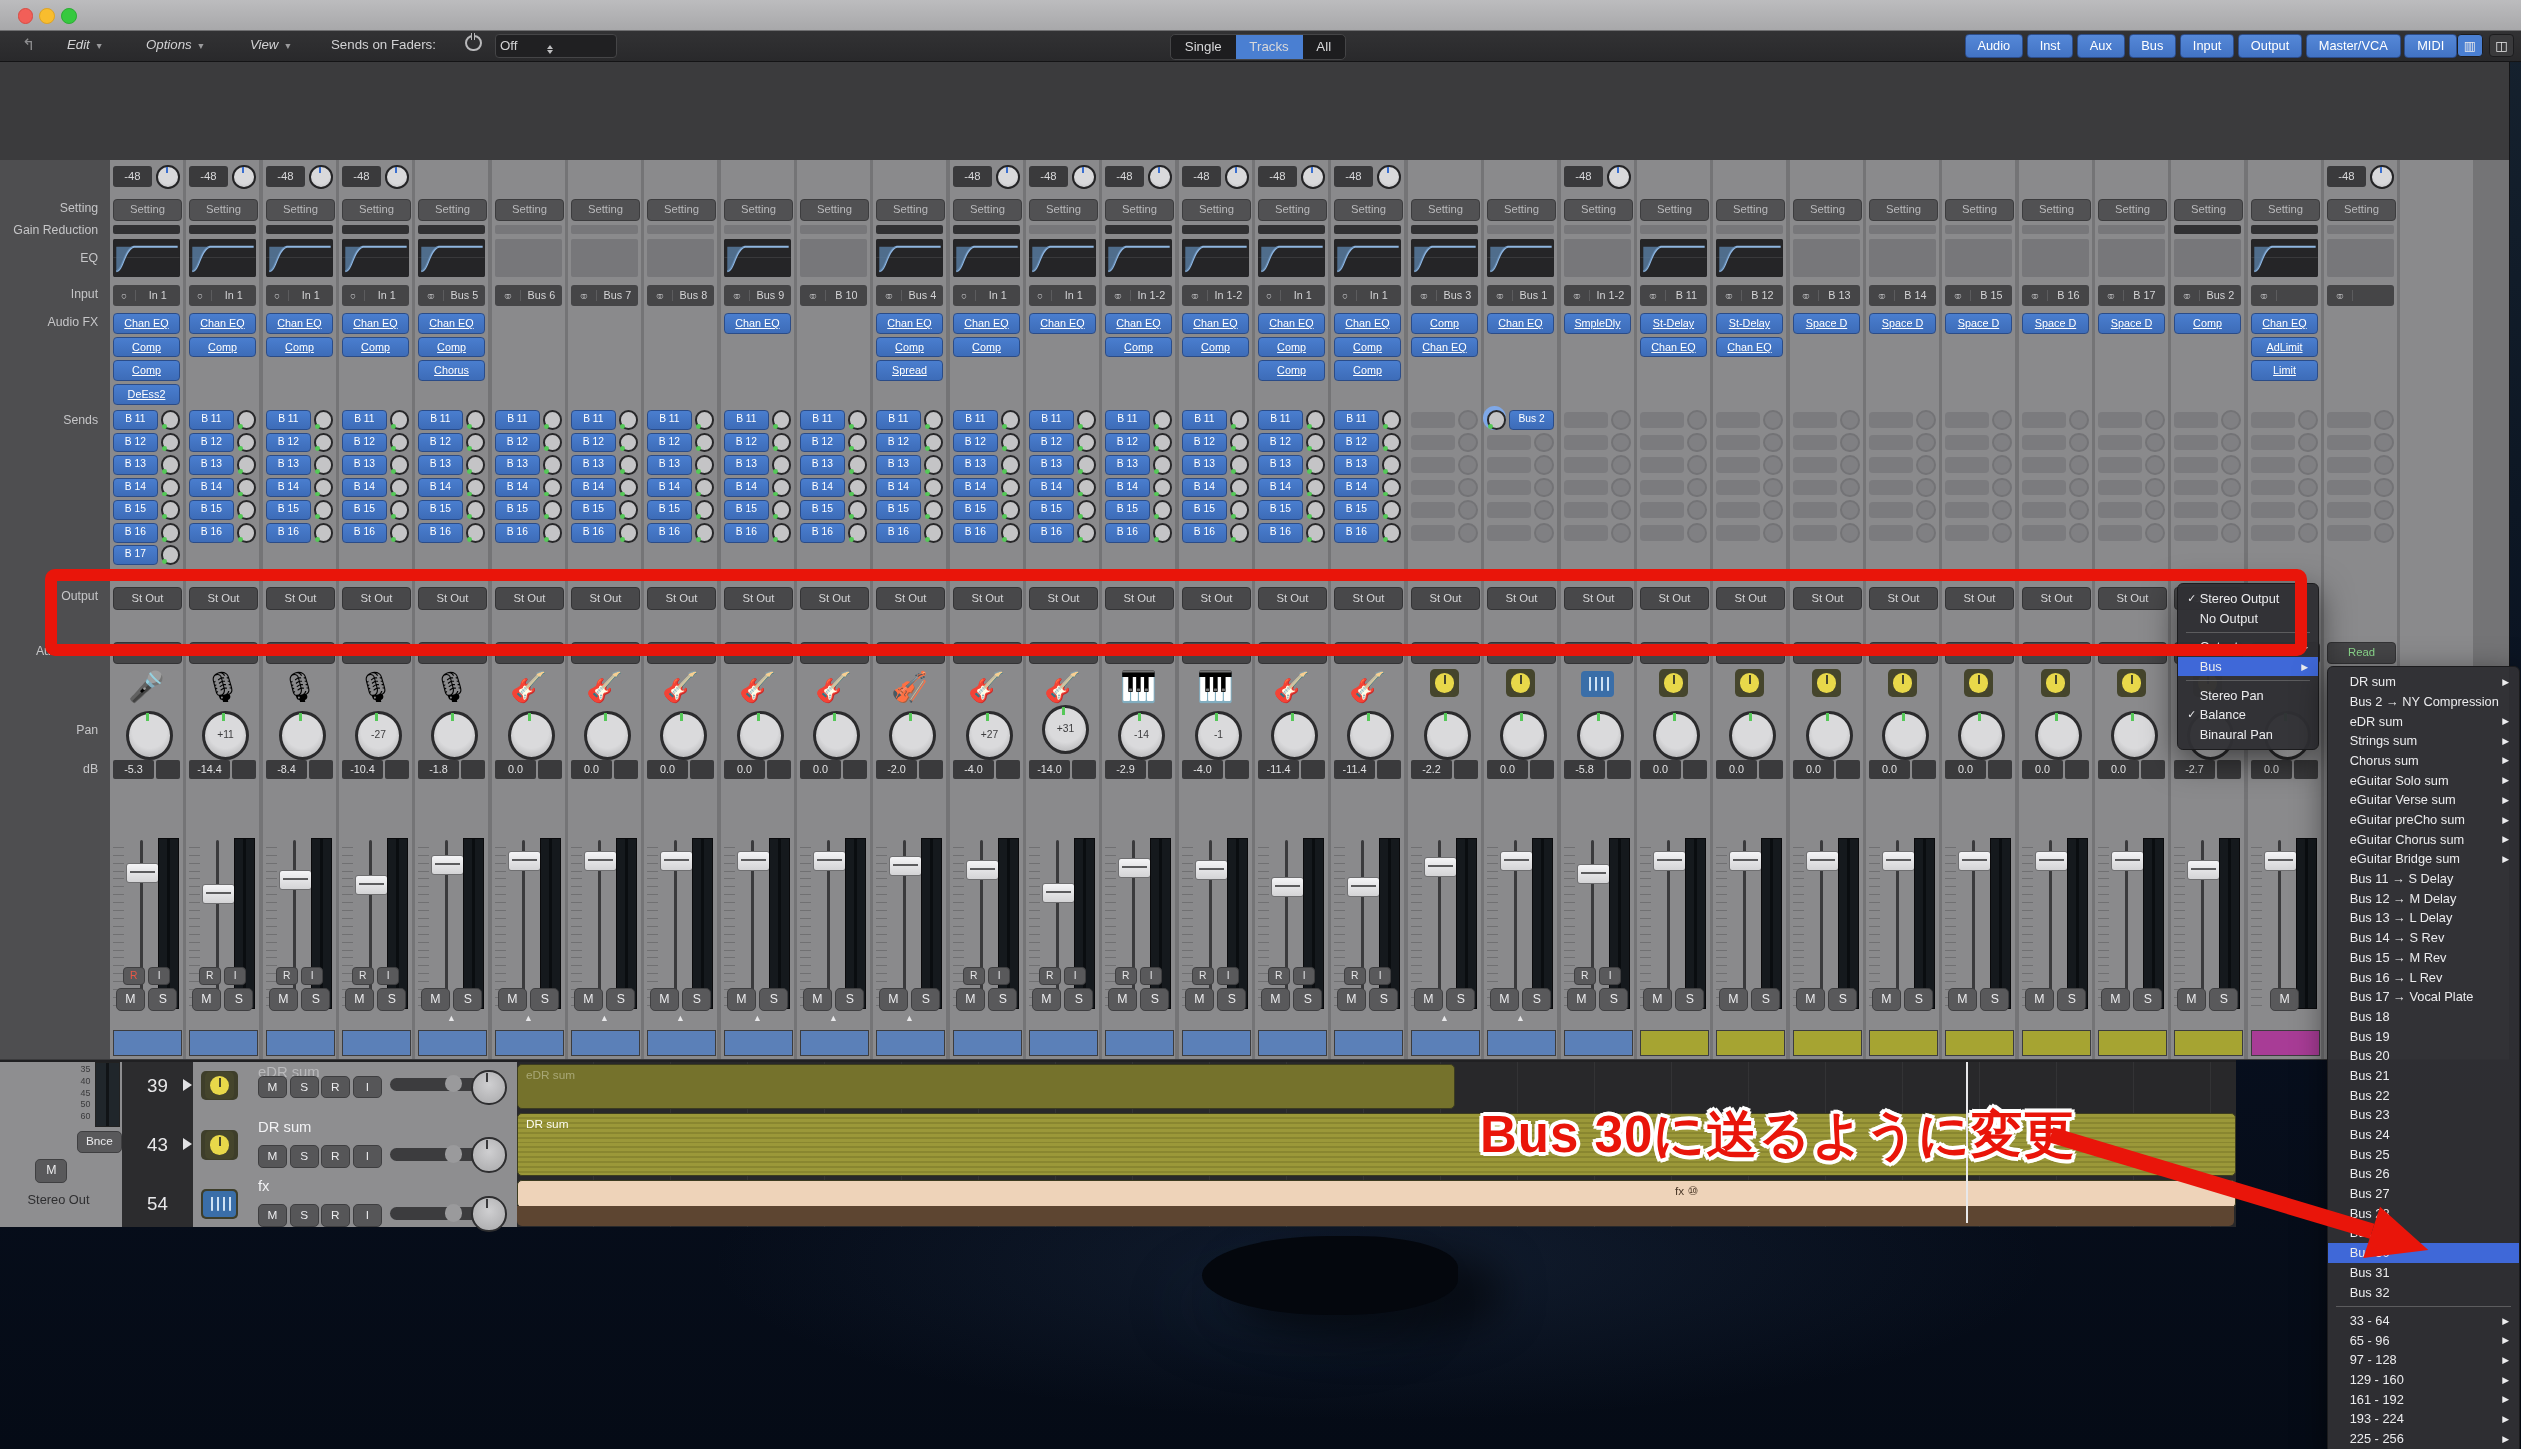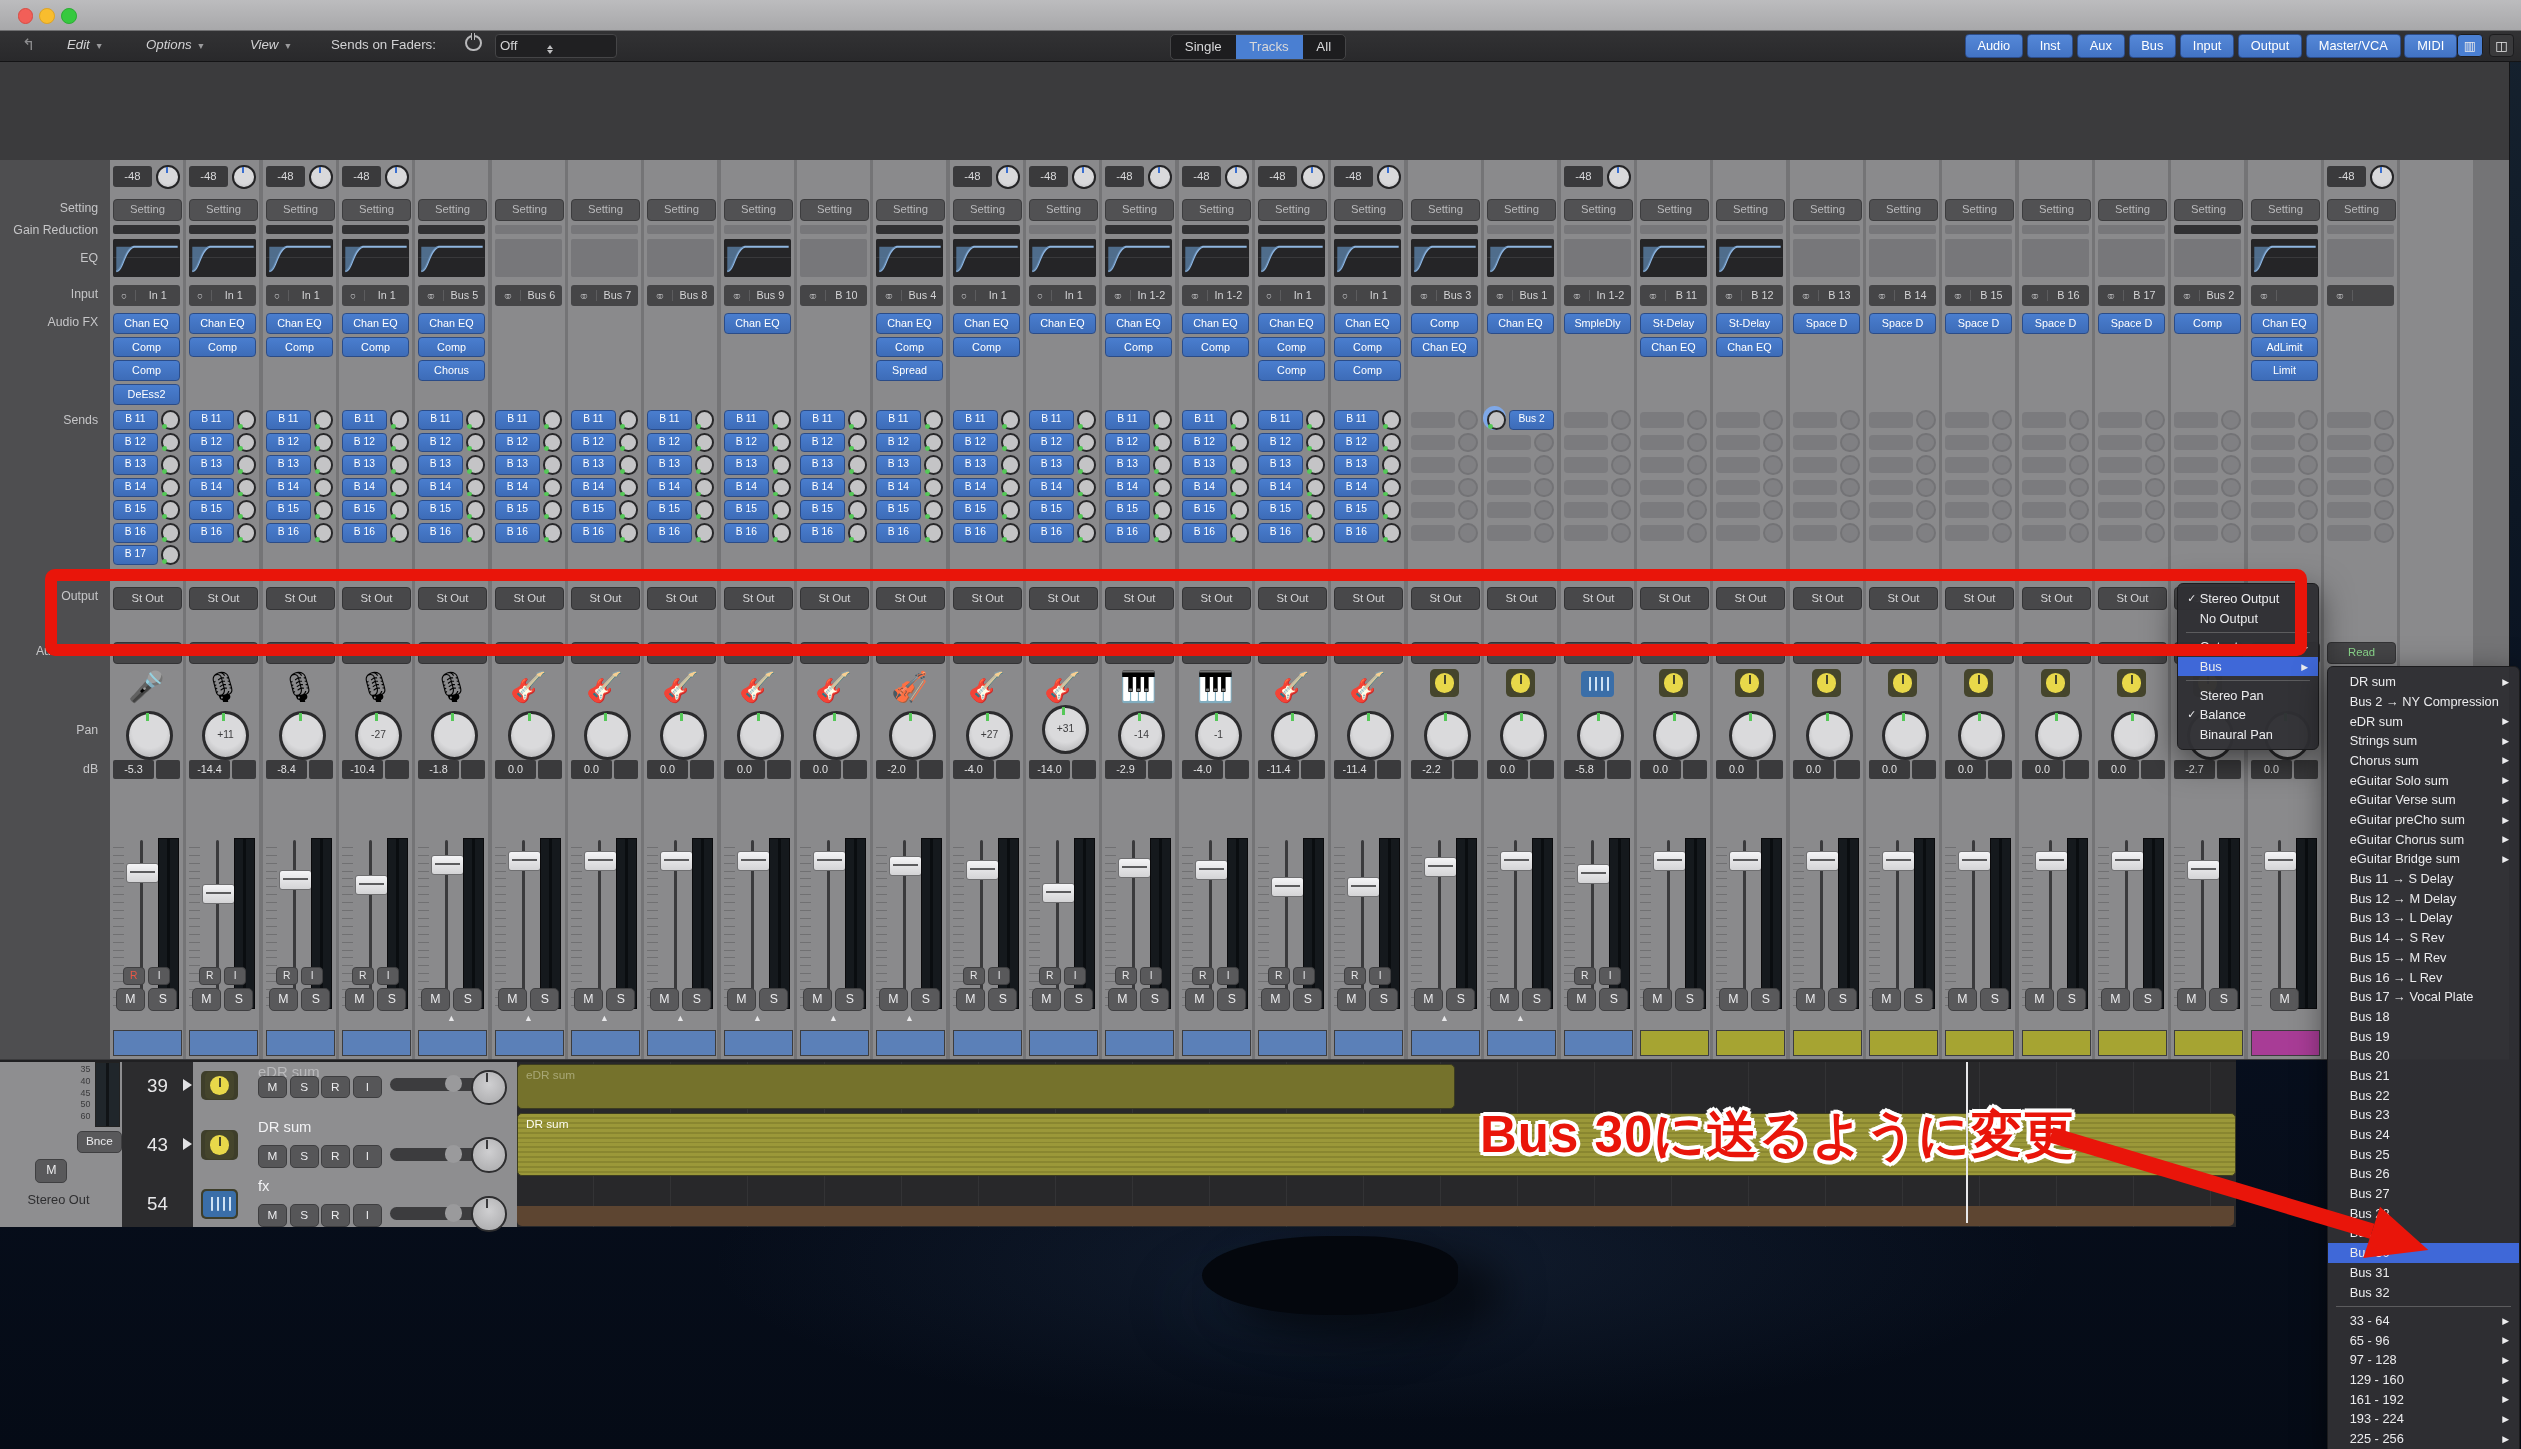--- a/index.html
+++ b/index.html
@@ -49,21 +49,21 @@
   .gknob{width:19.7px;height:19.7px;border-radius:50%;background:radial-gradient(circle at 50% 40%,#d9d9db 55%,#b9b9bb);border:2px solid #242426;position:relative;}
   .gknob:after{content:"";position:absolute;left:7.9px;top:0;width:2px;height:5.9px;background:#3a6fd0;}
   .setbtn{height:19.7px;background:#515153;border:1px solid #3c3c3e;border-radius:3.9px;color:#b9b9bb;font-size:11.3px;text-align:center;line-height:19.7px;}
   .grbar{height:8.9px;border-radius:2px;}
   .grbar.dark{background:#313133;} .grbar.lite{background:#77777a;}
   .eqbox{height:38px;border-radius:2px;overflow:hidden;}
   .eqbox.curve{background:#252527;} .eqbox.empty{background:#77777a;}
   .inpbox{height:20.7px;background:#454547;border-radius:3px;color:#d4d4d6;font-size:10.8px;display:flex;align-items:center;}
   .inpbox .ch{width:21.7px;text-align:center;border-right:1px solid #5c5c5e;font-size:9.9px;letter-spacing:-3.9px;padding-right:3px;}
   .inpbox .il{flex:1;text-align:center;}
-  .fxbtn{height:18.7px;margin-bottom:3px;background:linear-gradient(#4a7ecf,#3d6cb8);border:1px solid #2b4c88;border-radius:3.9px;color:#fff;font-size:10.8px;text-align:center;line-height:18.7px;}
+  .fxbtn{height:18.7px;margin-bottom:3px;background:linear-gradient(#4a7ecf,#3d6cb8);border:1px solid #2b4c88;border-radius:3.9px;color:#fff;font-size:10.8px;text-align:center;line-height:18.7px;text-decoration:underline;}
   .sendrow{height:17.7px;margin-bottom:4.9px;display:flex;align-items:center;gap:3px;}
   .sbtn{width:44px;height:17.7px;background:linear-gradient(#4a7ecf,#3d6cb8);border:1px solid #2b4c88;border-radius:3.9px;color:#fff;font-size:10.3px;text-align:center;line-height:16.7px;}
   .sempty{width:44px;height:15.8px;background:#7b7b7e;border-radius:3.9px;}
   .sknob{width:15.8px;height:15.8px;border-radius:50%;background:#c4c4c6;border:2px solid #28282a;position:relative;}
   .sknob:after{content:"";position:absolute;left:-1px;bottom:-1px;width:4.9px;height:4.9px;border-radius:50%;background:#55c858;}
   .sknob.ghost{background:#808083;border-color:#737376;} .sknob.ghost:after{display:none;}
   .sknob.blue{background:#c4c4c6;border-color:#28282a;box-shadow:-2px -2px 0 2px #7fa8e8;}
   .outbtn{height:20.7px;background:#48484a;border:1px solid #343436;border-radius:3.9px;color:#d4d4d6;font-size:11.3px;text-align:center;line-height:20.7px;}
   .readbtn{height:19.7px;background:#454547;border:1px solid #333335;border-radius:3.9px;color:#8cd98c;font-size:11.3px;text-align:center;line-height:19.7px;}
   .ticon{height:39px;text-align:center;font-size:29.6px;line-height:39px;} 
@@ -221,20 +221,23 @@
     <div class="tr-btn" style="left: 321px; top: 142px;">R</div>
     <div class="tr-btn" style="left: 353px; top: 142px;">I</div>
     <div class="tr-slider" style="left: 390px; top: 145px;"></div>
     <div class="tr-knob" style="left: 471px; top: 134px;"></div>
     <div class="aclip" style="left: 517px; top: 2px; width: 936px; height: 43px; background: rgb(117, 114, 44);">
       <div style="position: absolute; left: 7.9px; top: 3px; font-size: 11.8px; color: rgb(185, 185, 142); opacity: 0.75;">eDR sum</div>
     </div>
     <div class="aclip" style="left: 517px; top: 51px; width: 1717px; height: 61px; background: repeating-linear-gradient(rgba(0, 0, 0, 0) 0px, rgba(0, 0, 0, 0) 3px, rgba(110, 108, 34, 0.4) 3px, rgba(110, 108, 34, 0.4) 4.9px) rgb(155, 152, 57);">
       <div style="position: absolute; left: 7.9px; top: 3px; font-size: 11.8px; color: rgb(253, 253, 242);">DR sum</div>
     </div>
+    <div class="aclip" style="left: 517px; top: 118px; width: 1717px; height: 25.6px; background: rgb(238, 211, 185);">
+      <div style="position: absolute; left: 1157px; top: 3px; font-size: 11.8px; color: rgb(74, 56, 40);">fx ⑩</div>
+    </div>
     <div style="position: absolute; left: 517px; top: 144px; width: 1717px; height: 19.7px; background: rgb(93, 69, 49); border-radius: 0px 0px 4.9px 4.9px;"></div>
     <div id="playhead" style="left: 1966px;"></div>
   </div>
 
 <div id="mixer">
   <div id="mixer-rows">
     <div id="label-col">
         <div class="rowlab" style="top: 41px;">Setting</div>
         <div class="rowlab" style="top: 63px;">Gain Reduction</div>
         <div class="rowlab" style="top: 91px;">EQ</div>

